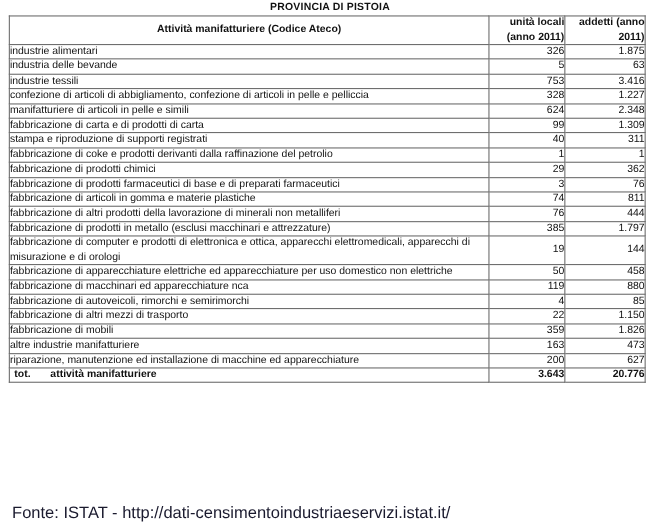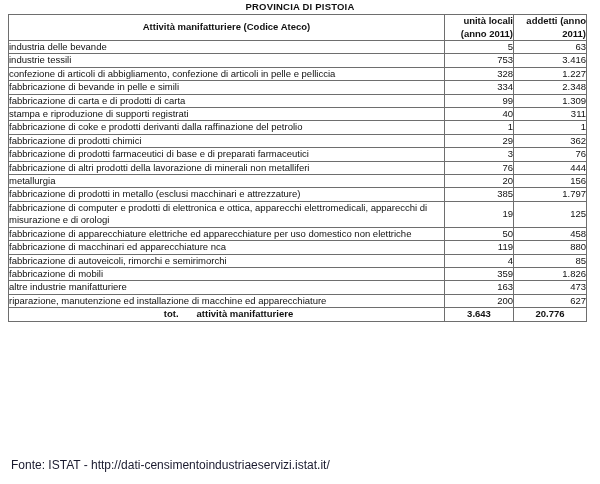--- a/index.html
+++ b/index.html
@@ -71,34 +71,33 @@
   }
   td.num {
     text-align: right;
     padding: 1px 4px 1px 2px;
     line-height: 12.4px;
     white-space: nowrap;
   }
   tr.total td {
     font-weight: bold;
     border-top: 1px solid #5a5a5a;
-    text-align: center;
   }
   tr.total td.act {
     padding-left: 4px;
   }
   .tot-label-pad {
     display: inline-block;
     width: 18px;
   }
   .source {
     position: absolute;
     left: 11px;
     top: 458px;
-    font-size: 12px;
+    font-size: 15px;
     color: #1a1a2e;
     white-space: nowrap;
   }
 </style>
 </head>
 <body>
 
 <div class="page">
 
   <div class="doc-title">PROVINCIA DI PISTOIA</div>
@@ -118,37 +117,42 @@
             <span>(anno 2011)</span>
           </th>
           <th>
             <span>addetti (anno</span><br>
             <span>2011)</span>
           </th>
         </tr>
       </thead>
       <tbody id="tbody">
           <tr>
+            <td class="act">industrie alimentari</td>
+            <td class="num">326</td>
+            <td class="num">1.875</td>
+          </tr>
+          <tr>
             <td class="act">industria delle bevande</td>
             <td class="num">5</td>
             <td class="num">63</td>
           </tr>
           <tr>
             <td class="act">industrie tessili</td>
             <td class="num">753</td>
             <td class="num">3.416</td>
           </tr>
           <tr>
             <td class="act">confezione di articoli di abbigliamento, confezione di articoli in pelle e pelliccia</td>
             <td class="num">328</td>
             <td class="num">1.227</td>
           </tr>
           <tr>
-            <td class="act">fabbricazione di bevande in pelle e simili</td>
-            <td class="num">334</td>
+            <td class="act">manifatturiere di articoli in pelle e simili</td>
+            <td class="num">624</td>
             <td class="num">2.348</td>
           </tr>
           <tr>
             <td class="act">fabbricazione di carta e di prodotti di carta</td>
             <td class="num">99</td>
             <td class="num">1.309</td>
           </tr>
           <tr>
             <td class="act">stampa e riproduzione di supporti registrati</td>
             <td class="num">40</td>
@@ -163,53 +167,58 @@
             <td class="act">fabbricazione di prodotti chimici</td>
             <td class="num">29</td>
             <td class="num">362</td>
           </tr>
           <tr>
             <td class="act">fabbricazione di prodotti farmaceutici di base e di preparati farmaceutici</td>
             <td class="num">3</td>
             <td class="num">76</td>
           </tr>
           <tr>
+            <td class="act">fabbricazione di articoli in gomma e materie plastiche</td>
+            <td class="num">74</td>
+            <td class="num">811</td>
+          </tr>
+          <tr>
             <td class="act">fabbricazione di altri prodotti della lavorazione di minerali non metalliferi</td>
             <td class="num">76</td>
             <td class="num">444</td>
           </tr>
           <tr>
-            <td class="act">metallurgia</td>
-            <td class="num">20</td>
-            <td class="num">156</td>
-          </tr>
-          <tr>
             <td class="act">fabbricazione di prodotti in metallo (esclusi macchinari e attrezzature)</td>
             <td class="num">385</td>
             <td class="num">1.797</td>
           </tr>
           <tr>
             <td class="act">fabbricazione di computer e prodotti di elettronica e ottica, apparecchi elettromedicali, apparecchi di misurazione e di orologi</td>
             <td class="num">19</td>
-            <td class="num">125</td>
+            <td class="num">144</td>
           </tr>
           <tr>
             <td class="act">fabbricazione di apparecchiature elettriche ed apparecchiature per uso domestico non elettriche</td>
             <td class="num">50</td>
             <td class="num">458</td>
           </tr>
           <tr>
             <td class="act">fabbricazione di macchinari ed apparecchiature nca</td>
             <td class="num">119</td>
             <td class="num">880</td>
           </tr>
           <tr>
             <td class="act">fabbricazione di autoveicoli, rimorchi e semirimorchi</td>
             <td class="num">4</td>
             <td class="num">85</td>
+          </tr>
+          <tr>
+            <td class="act">fabbricazione di altri mezzi di trasporto</td>
+            <td class="num">22</td>
+            <td class="num">1.150</td>
           </tr>
           <tr>
             <td class="act">fabbricazione di mobili</td>
             <td class="num">359</td>
             <td class="num">1.826</td>
           </tr>
           <tr>
             <td class="act">altre industrie manifatturiere</td>
             <td class="num">163</td>
             <td class="num">473</td>

